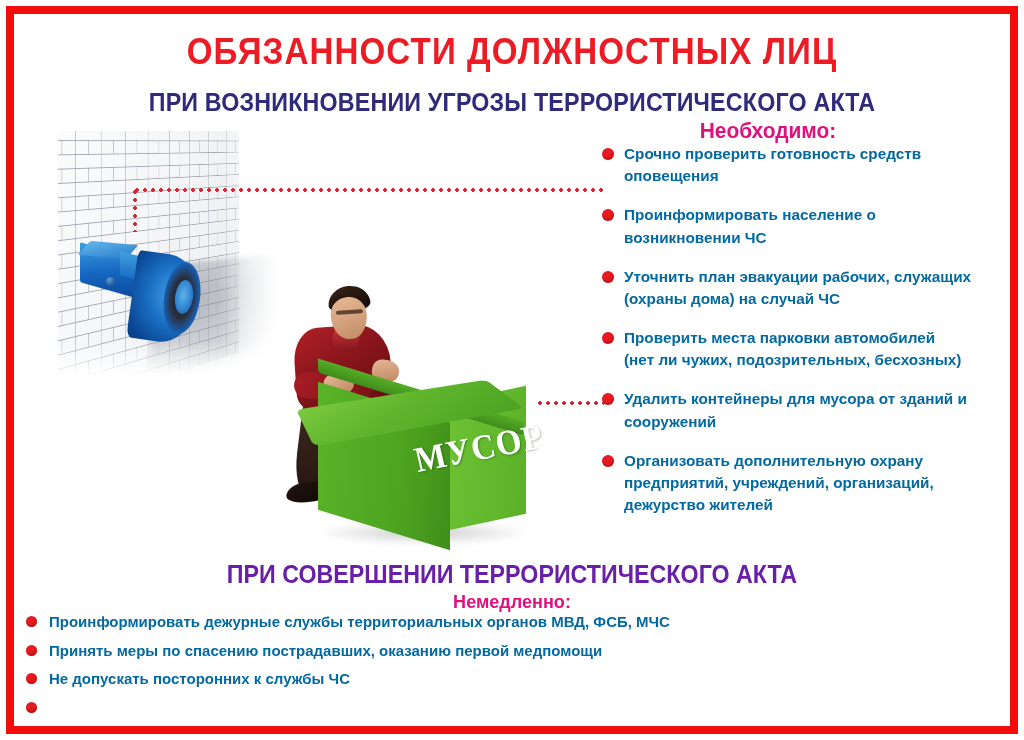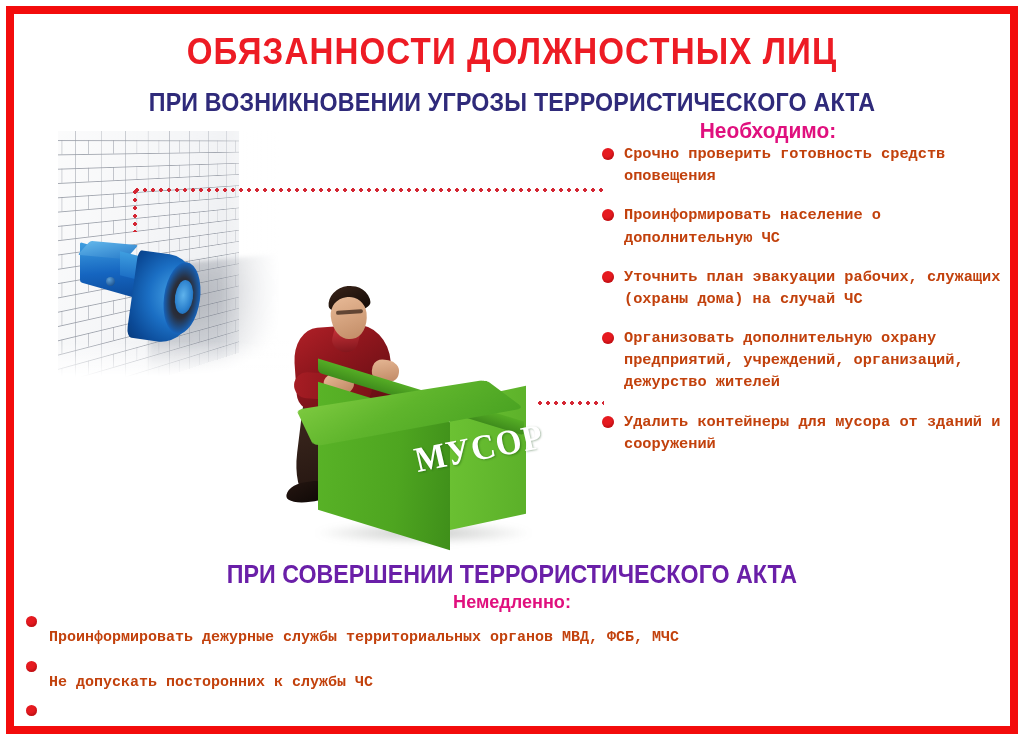--- a/index.html
+++ b/index.html
@@ -131,33 +131,32 @@
     box-shadow: inset -1px -2px 2px rgba(130,0,0,0.35);
   }
 
   .list-bottom .dot {
     width: 11px; height: 11px;
     margin-top: 4px;
     margin-right: 12px;
   }
 
   .btext {
-    font-family: Liberation Mono, monospace;
-    font-weight: bold;
-    color: #c2410c;
+    font-family: Liberation Sans, sans-serif;
+    font-weight: bold;
+    color: #0369a1;
     font-size: 15.3px;
     line-height: 1.45;
     white-space: pre-line;
   }
 
   .list-bottom .btext {
     font-size: 15px;
     line-height: 1.3;
     white-space: nowrap;
-    margin-top: 16px;
   }
 
   
   .dotline-h {
     position: absolute;
     height: 4px;
     background-image: radial-gradient(circle, #d42633 1.7px, transparent 1.9px);
     background-size: 8px 4px;
     background-repeat: repeat-x;
   }
@@ -457,50 +456,59 @@
 
   <div class="list-right">
     <div class="bullet-row">
       <span class="dot"></span>
       <span class="btext">Срочно проверить готовность средств
 оповещения</span>
     </div>
     <div class="bullet-row">
       <span class="dot"></span>
       <span class="btext">Проинформировать население о
-дополнительную ЧС</span>
+возникновении ЧС</span>
     </div>
     <div class="bullet-row">
       <span class="dot"></span>
       <span class="btext">Уточнить план эвакуации рабочих, служащих
 (охраны дома) на случай ЧС</span>
+    </div>
+    <div class="bullet-row">
+      <span class="dot"></span>
+      <span class="btext">Проверить места парковки автомобилей
+(нет ли чужих, подозрительных, бесхозных)</span>
+    </div>
+    <div class="bullet-row">
+      <span class="dot"></span>
+      <span class="btext">Удалить контейнеры для мусора от зданий и
+сооружений</span>
     </div>
     <div class="bullet-row">
       <span class="dot"></span>
       <span class="btext">Организовать дополнительную охрану
 предприятий, учреждений, организаций,
 дежурство жителей</span>
     </div>
-    <div class="bullet-row">
-      <span class="dot"></span>
-      <span class="btext">Удалить контейнеры для мусора от зданий и
-сооружений</span>
-    </div>
   </div>
 
   <div class="title-sub2">ПРИ СОВЕРШЕНИИ ТЕРРОРИСТИЧЕСКОГО АКТА</div>
   <div class="kicker2">Немедленно:</div>
 
   <div class="list-bottom">
     <div class="bullet-row">
       <span class="dot"></span>
       <span class="btext">Проинформировать дежурные службы территориальных органов МВД, ФСБ, МЧС</span>
     </div>
     <div class="bullet-row">
       <span class="dot"></span>
+      <span class="btext">Принять меры по спасению пострадавших, оказанию первой медпомощи</span>
+    </div>
+    <div class="bullet-row">
+      <span class="dot"></span>
       <span class="btext">Не допускать посторонних к службы ЧС</span>
     </div>
     <div class="bullet-row">
       <span class="dot"></span>
     </div>
   </div>
 
 </div>
 
 </body></html>

